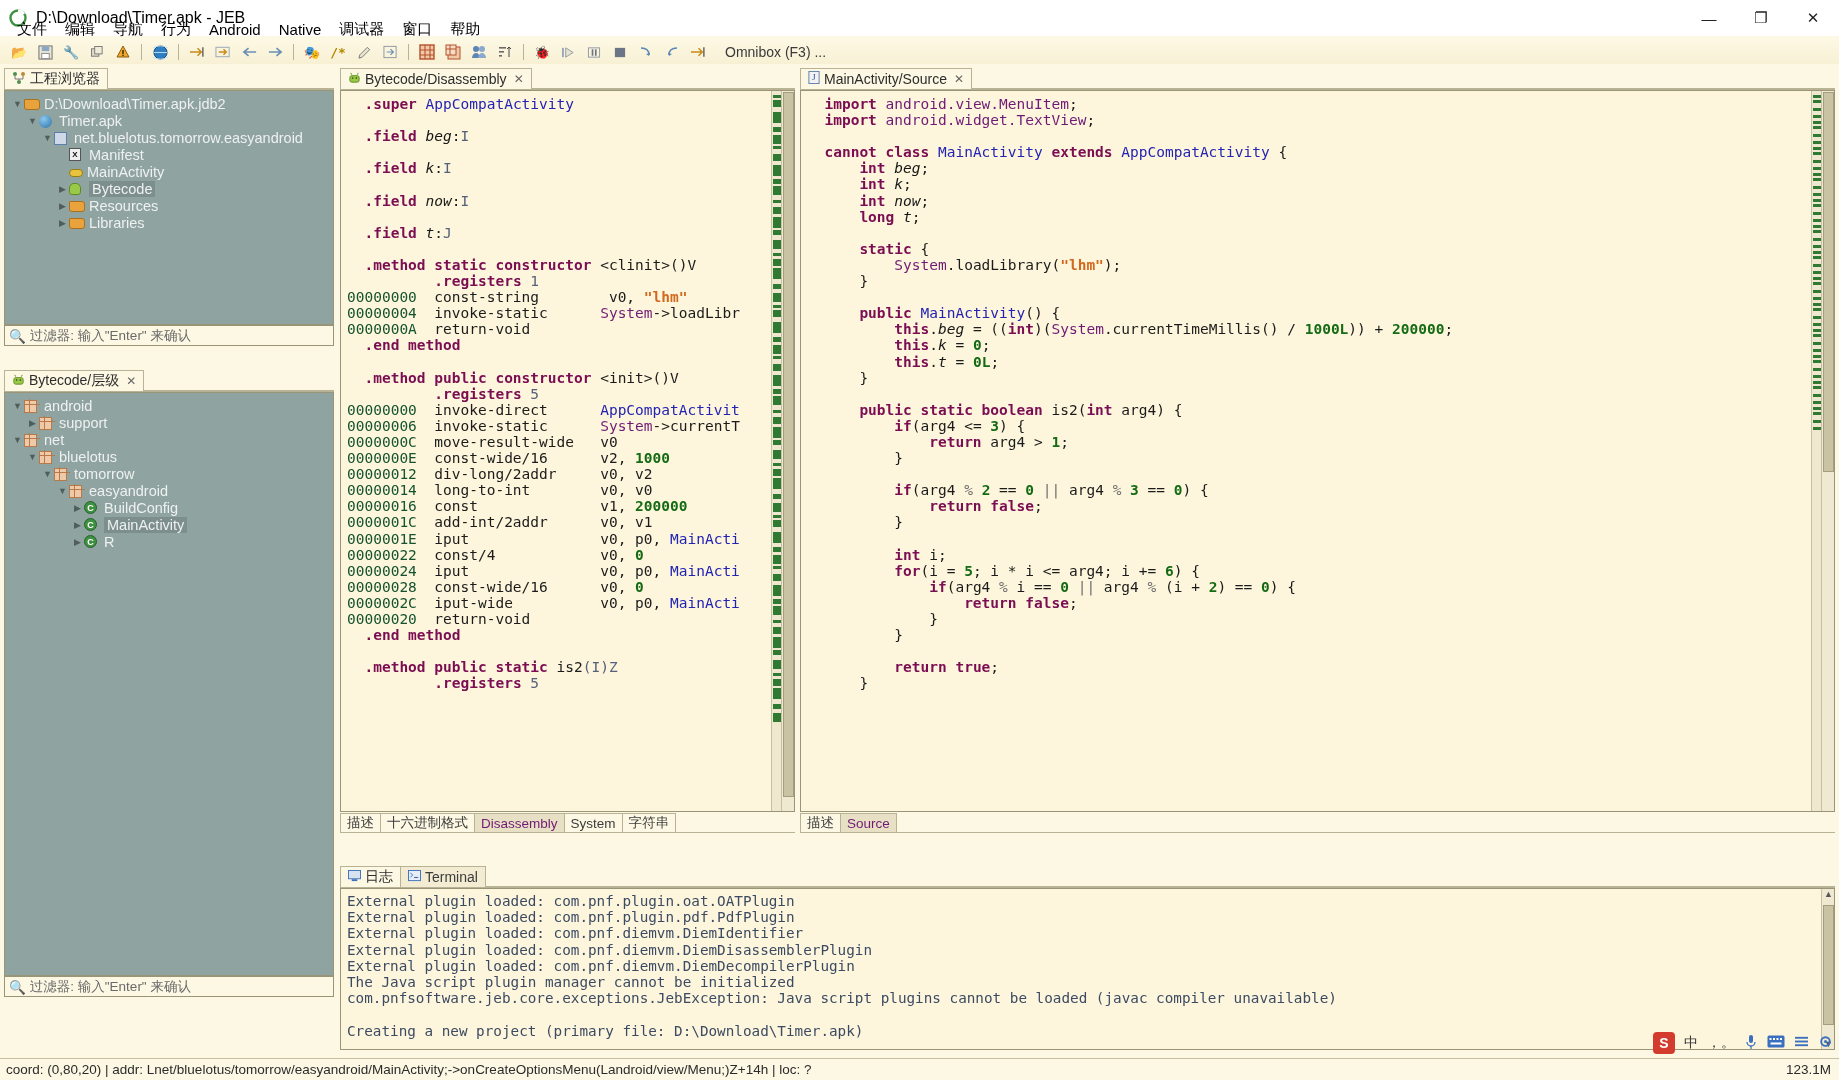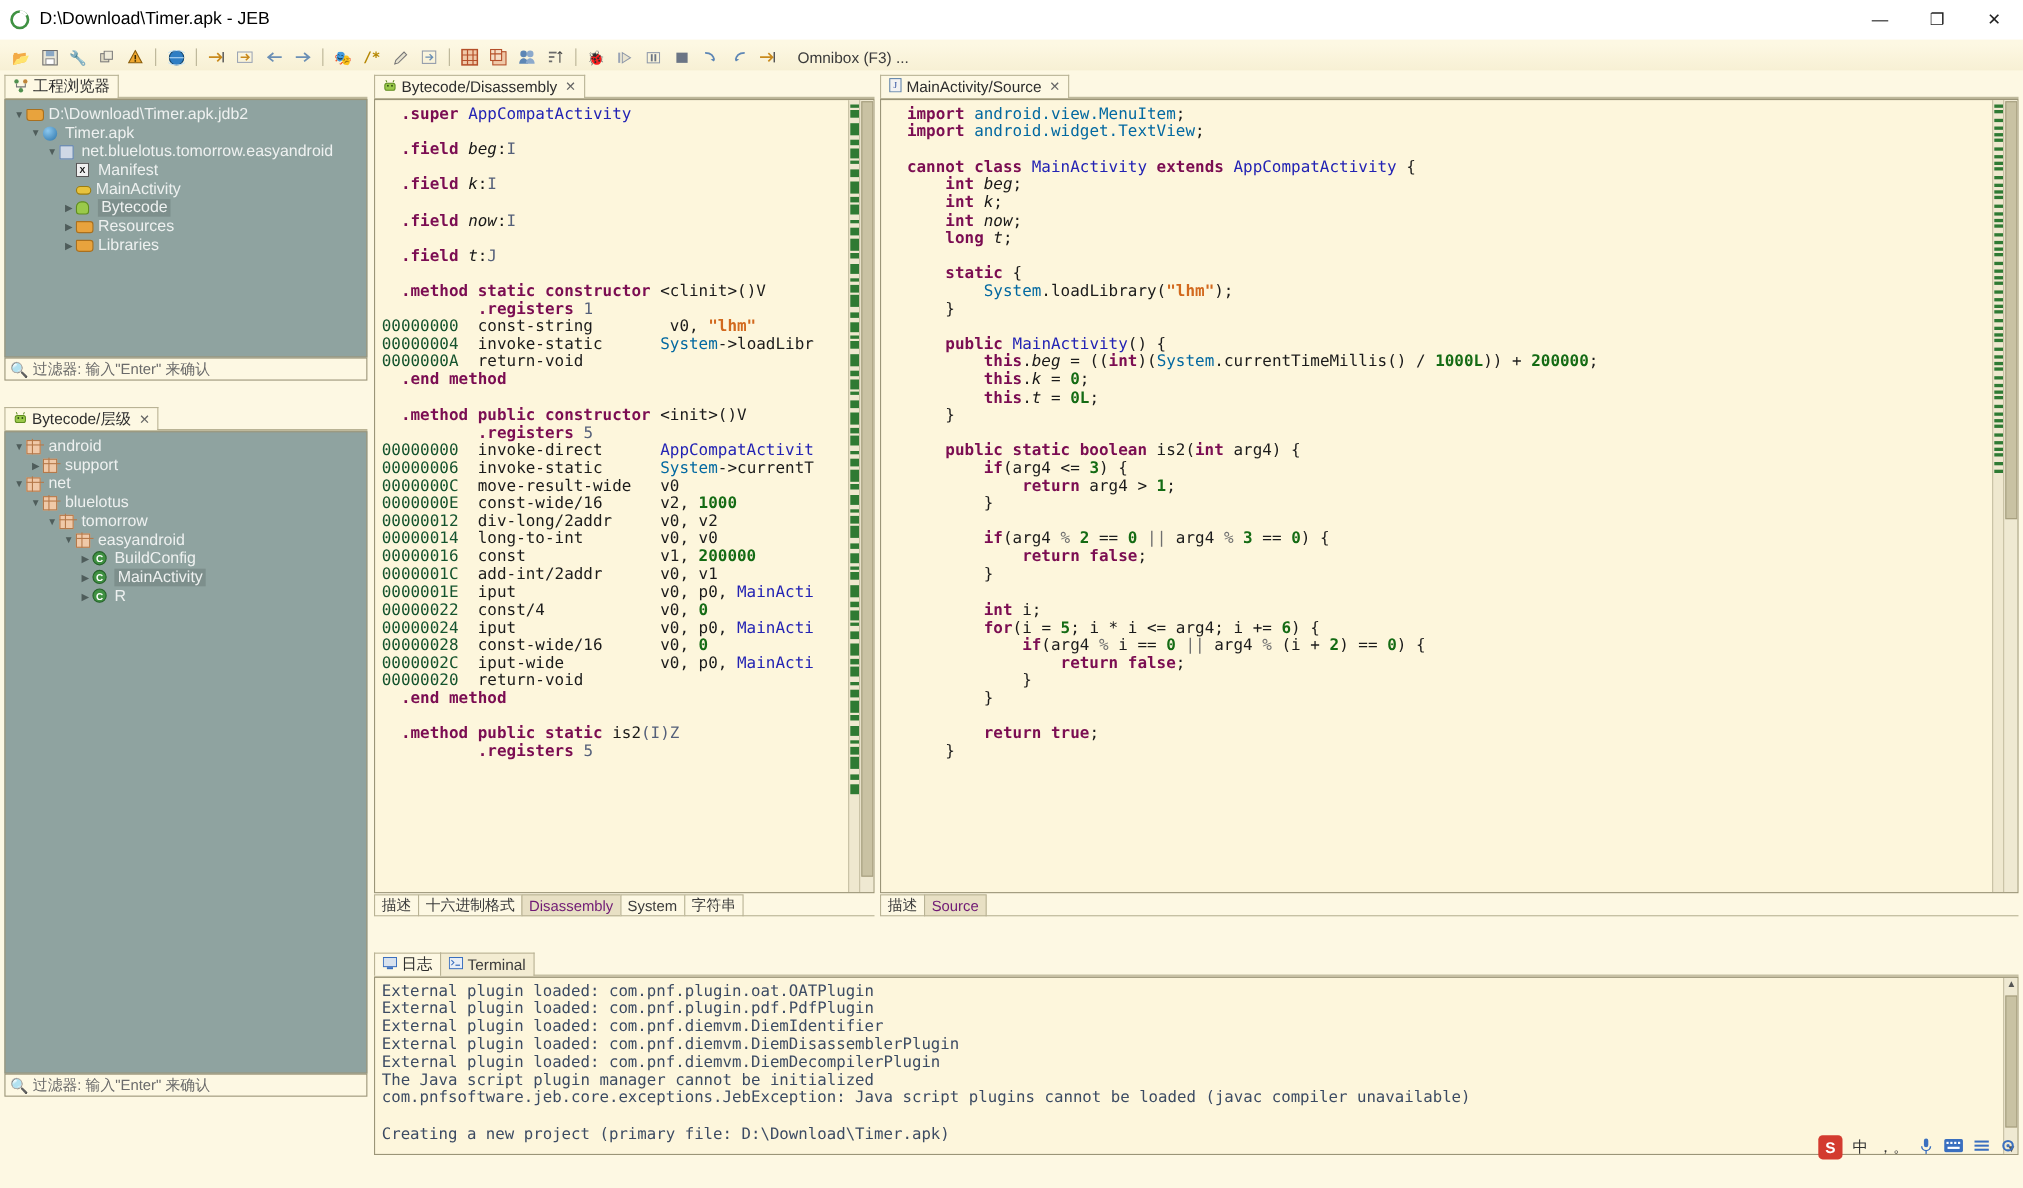--- a/index.html
+++ b/index.html
@@ -101,21 +101,21 @@
     border: 1px solid #9b9578; background: #fdf6dc; overflow: hidden; position: relative;
   }
   pre.code {
     margin: 0; padding: 5px 6px;
     font-family: "DejaVu Sans Mono", "Liberation Mono", monospace;
     font-size: 14.5px; line-height: 16.1px;
     color: #1b1b1b; white-space: pre;
   }
   .k  { color: #7b0d52; font-weight: bold; }
   .ty { color: #2323b4; }                          
-  .ty2{ color: #0369a1; }                          
+  .ty2{ color: #701a75; }                          
   .fld{ color: #171717; font-style: italic; }
   .num{ color: #146b14; font-weight: bold; }
   .str{ color: #d2691e; font-weight: bold; }
   .addr { color: #14532d; }
   .gry { color: #55607a; }
   .op { color: #6f6f6f; }
 
   
   .minimap {
     position: absolute; top: 0; right: 0; width: 10px; height: 100%;
@@ -171,20 +171,31 @@
       </svg>
     </span>
     <span class="title-text">D:\Download\Timer.apk - JEB</span>
     <div class="win-btns">
       <div class="win-btn">—</div>
       <div class="win-btn">❐</div>
       <div class="win-btn close">✕</div>
     </div>
   </div>
 
+  <div class="menubar" style="top:18px" id="menubar">
+      <div class="menu-item">文件</div>
+      <div class="menu-item">编辑</div>
+      <div class="menu-item">导航</div>
+      <div class="menu-item">行为</div>
+      <div class="menu-item">Android</div>
+      <div class="menu-item">Native</div>
+      <div class="menu-item">调试器</div>
+      <div class="menu-item">窗口</div>
+      <div class="menu-item">帮助</div>
+    </div>
 
   <div class="toolbar">
     <div class="tb-btn">📂</div>
     <div class="tb-btn">
       <svg width="15" height="15" viewBox="0 0 16 16">
           <rect x="1" y="1" width="14" height="14" fill="#e9e6d6" stroke="#6a6a6a"></rect>
           <rect x="4" y="1.5" width="8" height="5" fill="#8aa7c4"></rect>
           <rect x="4" y="9" width="8" height="5.5" fill="#fff" stroke="#888"></rect>
         </svg>
     </div>
@@ -816,14 +827,18 @@
         </svg>
     </span>
     <span>
       <svg width="15" height="15" viewBox="0 0 16 16">
           <circle cx="8" cy="8" r="4.6" fill="none" stroke="#3a6fbf" stroke-width="2"></circle>
           <circle cx="8" cy="8" r="1.6" fill="#3a6fbf"></circle>
         </svg>
     </span>
   </div>
 
+  <div class="statusbar">
+    <span>coord: (0,80,20) | addr: Lnet/bluelotus/tomorrow/easyandroid/MainActivity;-&gt;onCreateOptionsMenu(Landroid/view/Menu;)Z+14h | loc: ?</span>
+    <span class="status-right">123.1M</span>
+  </div>
 
 </div>
 
 </body></html>

